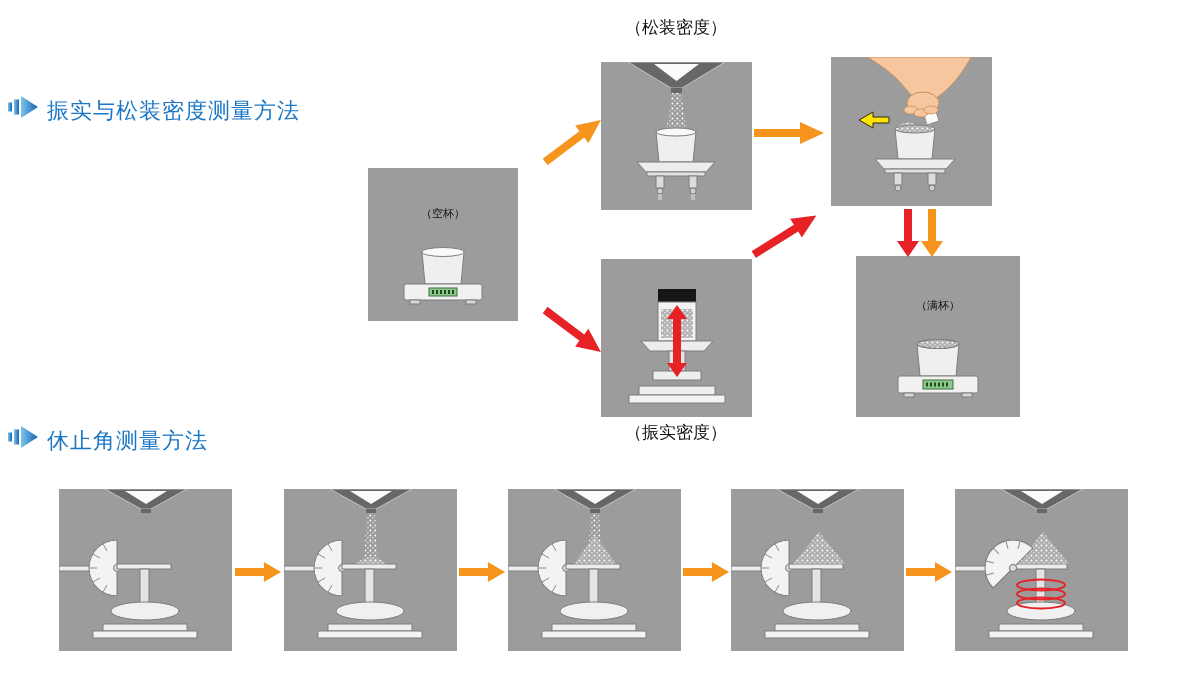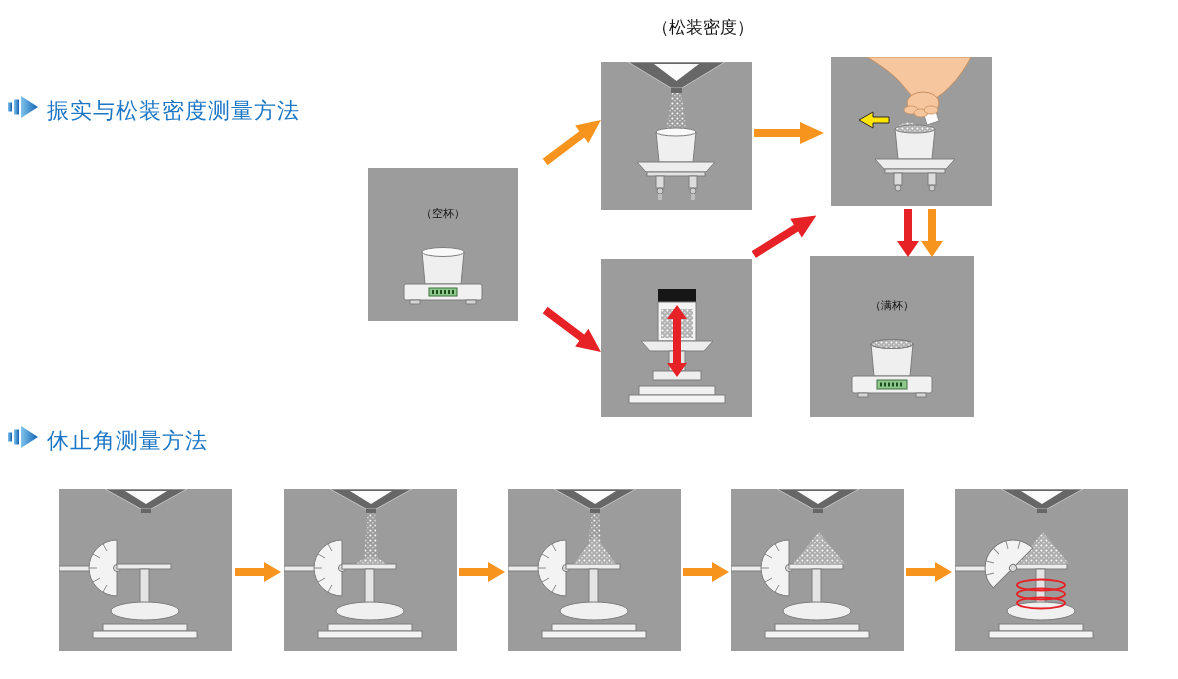--- a/index.html
+++ b/index.html
@@ -49,21 +49,22 @@
 
   <div class="section-title" style="left:8px; top:426px;">
     <svg class="title-icon" viewBox="0 0 30 22" width="30" height="22">
       <rect x="0" y="6.5" width="4" height="9" fill="url(#bluegrad)"></rect>
       <rect x="6" y="3.5" width="5" height="15" fill="url(#bluegrad)"></rect>
       <polygon points="13,0 30,11 13,22" fill="url(#bluegrad)"></polygon>
     </svg>
     <span>休止角测量方法</span>
   </div>
 
-  <div class="ext-label" style="left:603px; top:16px; width:200px;">（松装密度）</div>
+  <div class="ext-label" style="left:576px; top:16px; width:200px;">（松装密度）</div>
+  <div class="ext-label" style="left:576px; top:421px; width:200px;">（振实密度）</div>
 
   <div class="panel" style="left:368px; top:168px; width:150px; height:153px;">
     <svg viewBox="0 0 150 153">
       <g>
         <polygon points="54,84 96,84 93,116 57,116" fill="#efefef" stroke="#7d7d7d"></polygon>
         <ellipse cx="75" cy="84" rx="21" ry="4.5" fill="#f9f9f9" stroke="#7d7d7d"></ellipse>
       </g>
       <g>
         <rect x="36" y="116" width="78" height="16" rx="2" fill="#f1f1f1" stroke="#7d7d7d"></rect>
         <rect x="61" y="120" width="28" height="8" fill="#8cc88c" stroke="#3f6f3f"></rect>
@@ -151,21 +152,21 @@
         <polygon points="40,82 112,82 103,92 49,92" fill="#ededed" stroke="#7d7d7d"></polygon>
         <rect x="68" y="92" width="16" height="20" fill="#e6e6e6" stroke="#7d7d7d"></rect>
         <rect x="52" y="112" width="48" height="9" fill="#eeeeee" stroke="#7d7d7d"></rect>
         <rect x="38" y="127" width="76" height="9" fill="#f0f0f0" stroke="#7d7d7d"></rect>
         <rect x="28" y="136" width="96" height="8" fill="#f3f3f3" stroke="#7d7d7d"></rect>
       </g>
       <polygon points="76,46 86,60 80,60 80,104 86,104 76,118 66,104 72,104 72,60 66,60" fill="#e62227"></polygon>
     </svg>
   </div>
 
-  <div class="panel" style="left:810px; top:256px; width:164px; height:161px;">
+  <div class="panel" style="left:856px; top:256px; width:164px; height:161px;">
     <svg viewBox="0 0 164 161">
       <g>
         <polygon points="61,88 103,88 100,120 64,120" fill="#efefef" stroke="#7d7d7d"></polygon>
         <ellipse cx="82" cy="88" rx="21" ry="4.5" fill="#b3b3b3" stroke="#7d7d7d"></ellipse>
         <ellipse cx="82" cy="88" rx="21" ry="4.5" fill="url(#dots)" stroke="#7d7d7d"></ellipse>
       </g>
       <g>
         <rect x="42" y="120" width="80" height="17" rx="2" fill="#f1f1f1" stroke="#7d7d7d"></rect>
         <rect x="67" y="124" width="30" height="9" fill="#8cc88c" stroke="#3f6f3f"></rect>
         <g fill="#1e4e1e">

